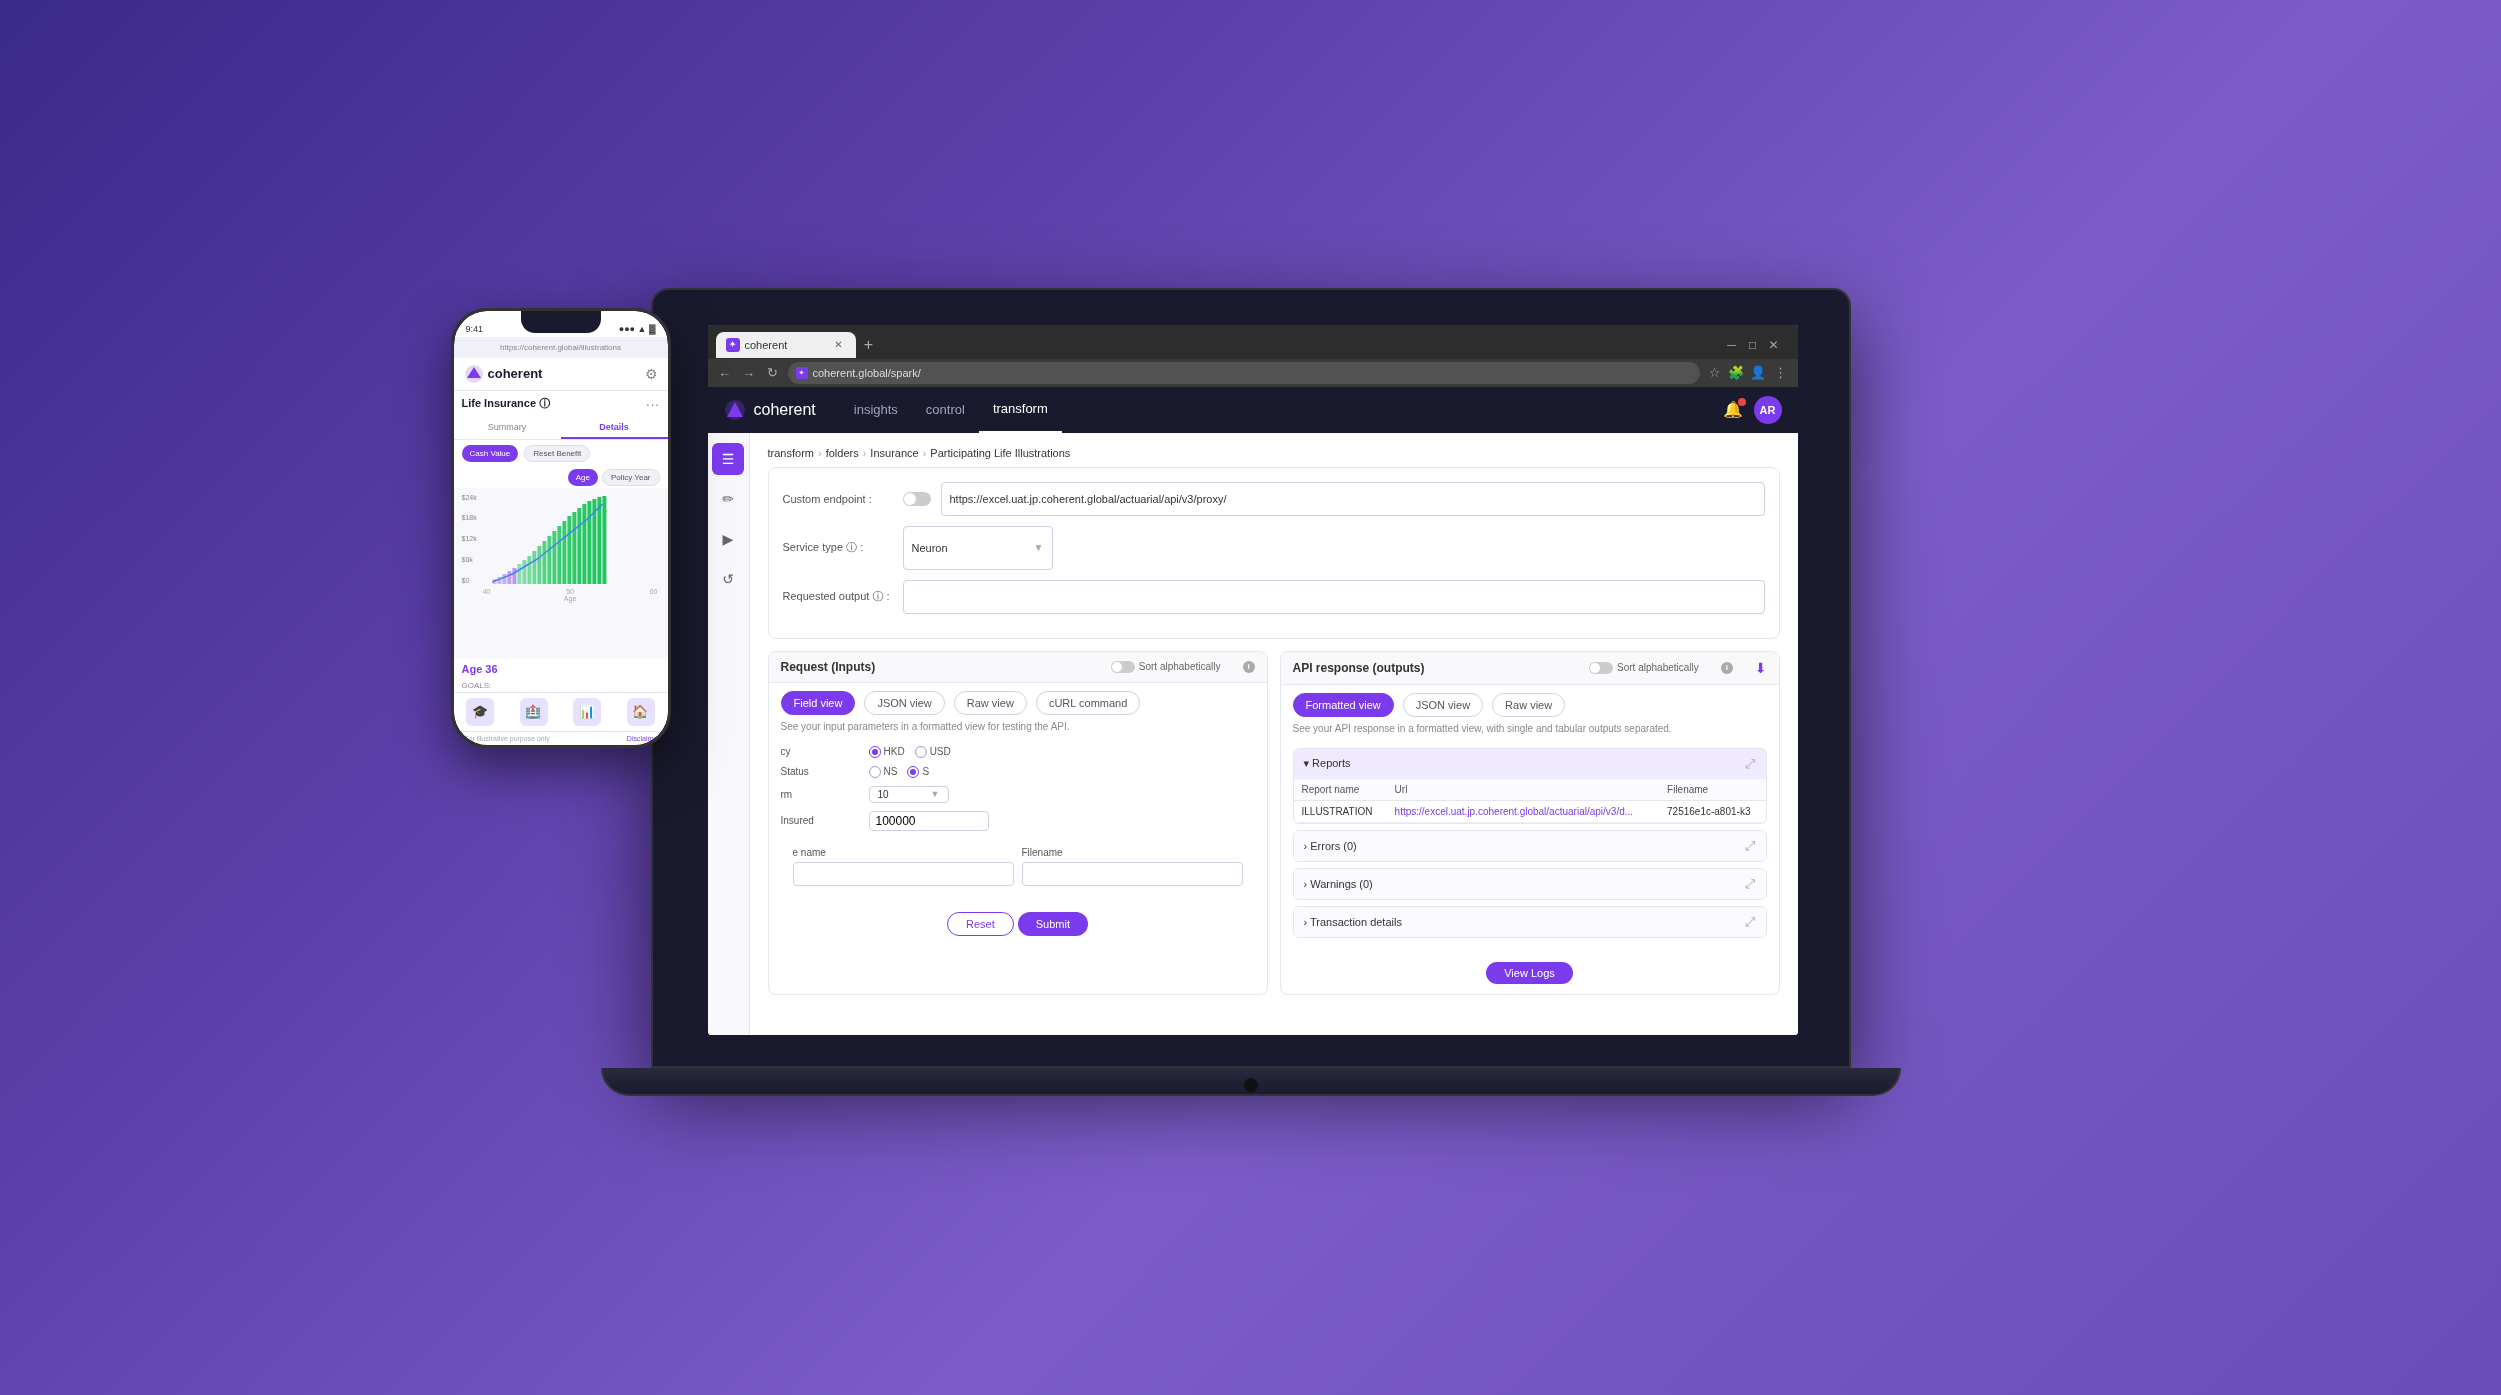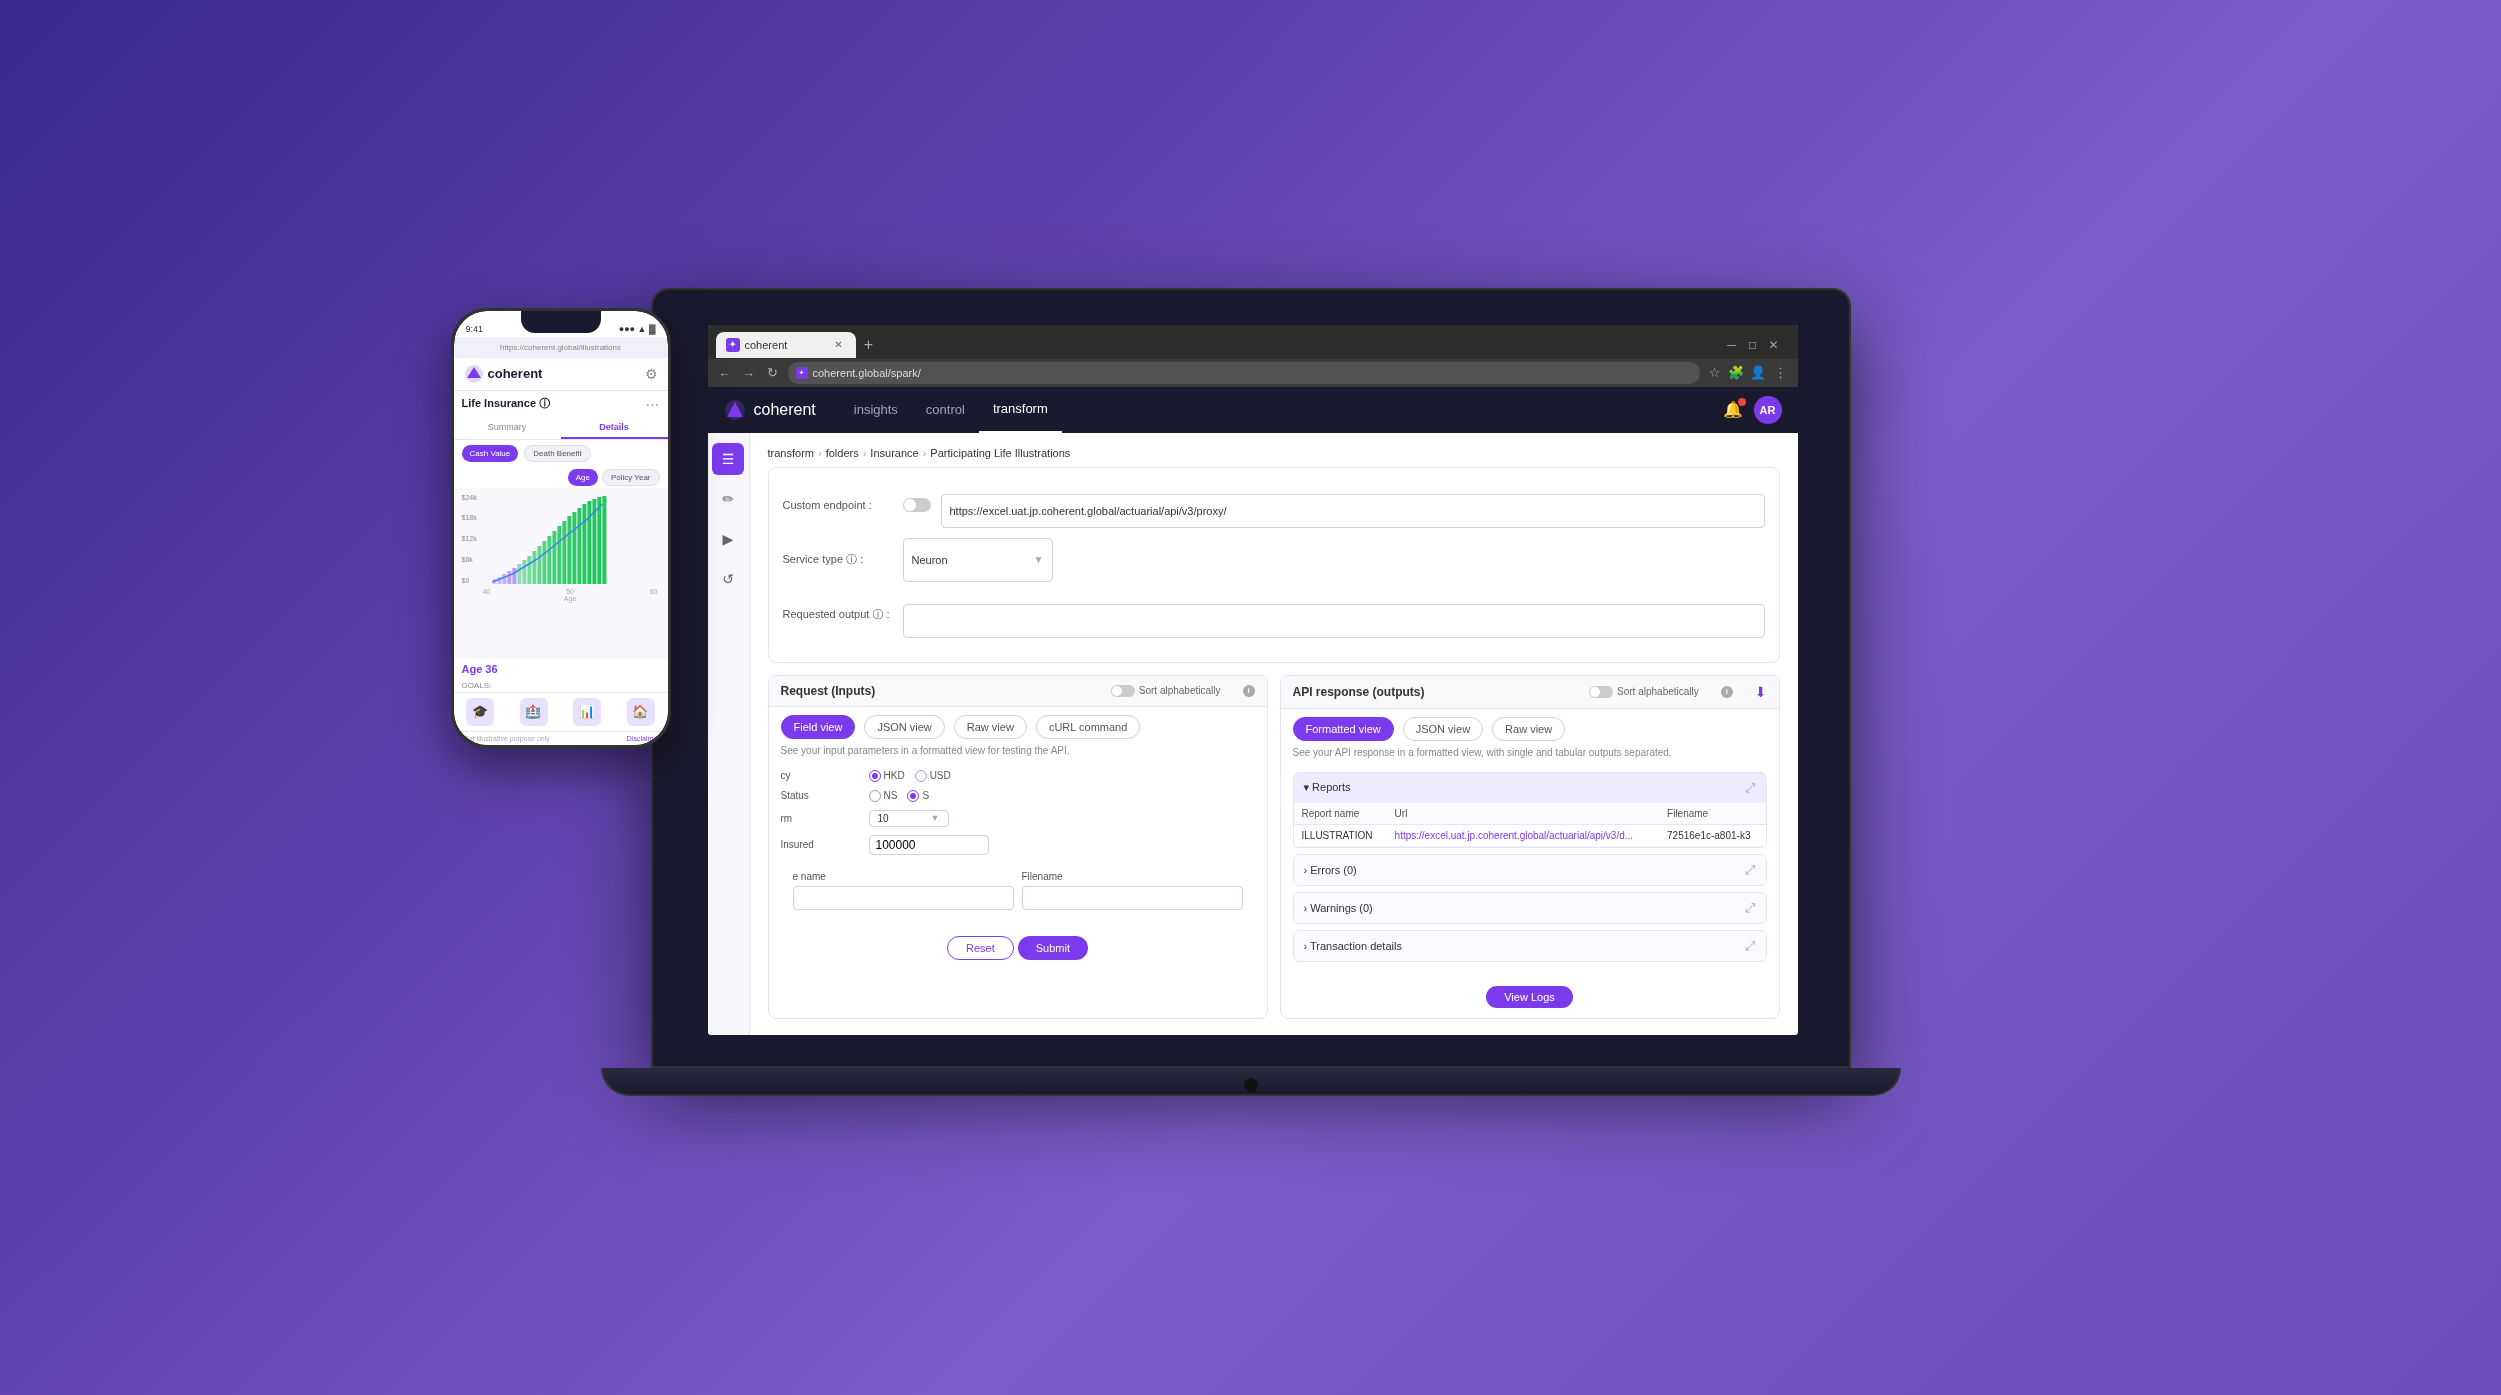--- a/index.html
+++ b/index.html
@@ -375,21 +375,20 @@
     }
     .text-input {
       flex: 1;
       height: 18px;
       border: 1px solid #d0d0e0;
       border-radius: 4px;
       padding: 16px 8px;
       font-size: 11px;
       color: #333;
       background: #fff;
-      margin-top: 12px;
     }
     .select-input {
       width: 150px;
       height: 44px;
       border: 1px solid #d0d0e0;
       border-radius: 4px;
       padding: 0 8px;
       font-size: 11px;
       color: #333;
       background: #fff;
@@ -870,21 +869,21 @@
         <span style="color:#888;cursor:pointer;font-size:14px;">···</span>
       </div>
 
       <div class="phone-tabs">
         <div class="phone-tab">Summary</div>
         <div class="phone-tab active">Details</div>
       </div>
 
       <div style="display:flex;gap:6px;padding:5px 8px;background:#fff;">
         <button class="phone-btn-active">Cash Value</button>
-        <button class="phone-btn-inactive">Death Benefit</button>
+        <button class="phone-btn-inactive">Reset Benefit</button>
       </div>
 
       <div style="display:flex;gap:4px;padding:2px 8px;background:#fff;justify-content:flex-end;">
         <button class="phone-btn-active">Age</button>
         <button class="phone-btn-inactive">Policy Year</button>
       </div>
 
       <div class="phone-chart-area">
         <div class="chart-labels">
           <div style="display:flex;flex-direction:column;justify-content:space-between;height:90px;">

